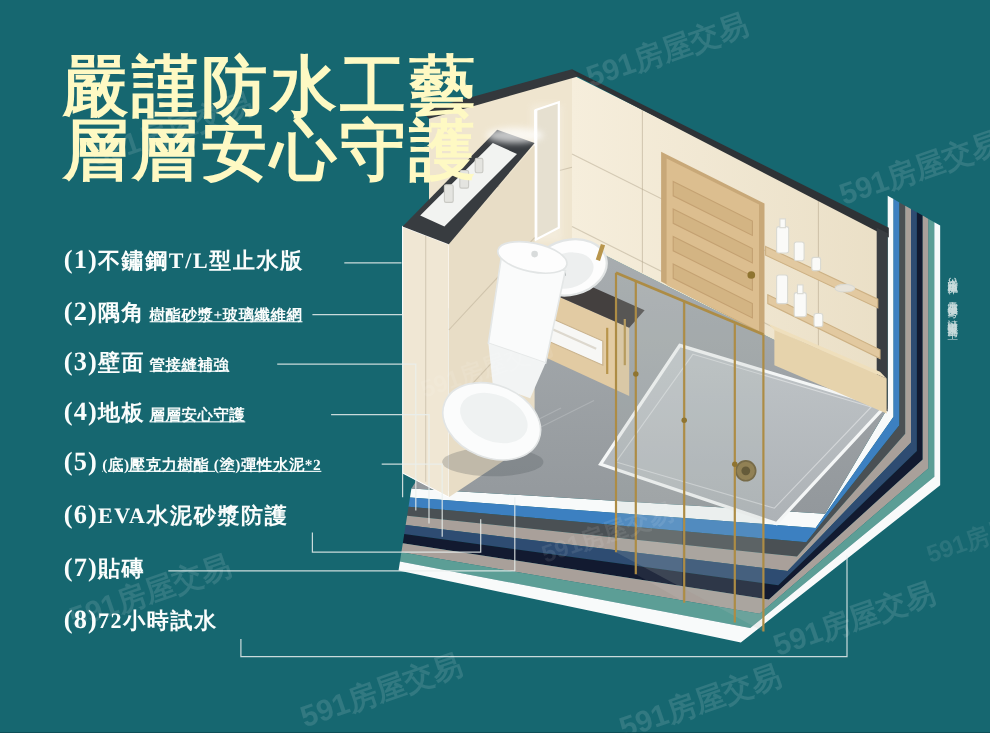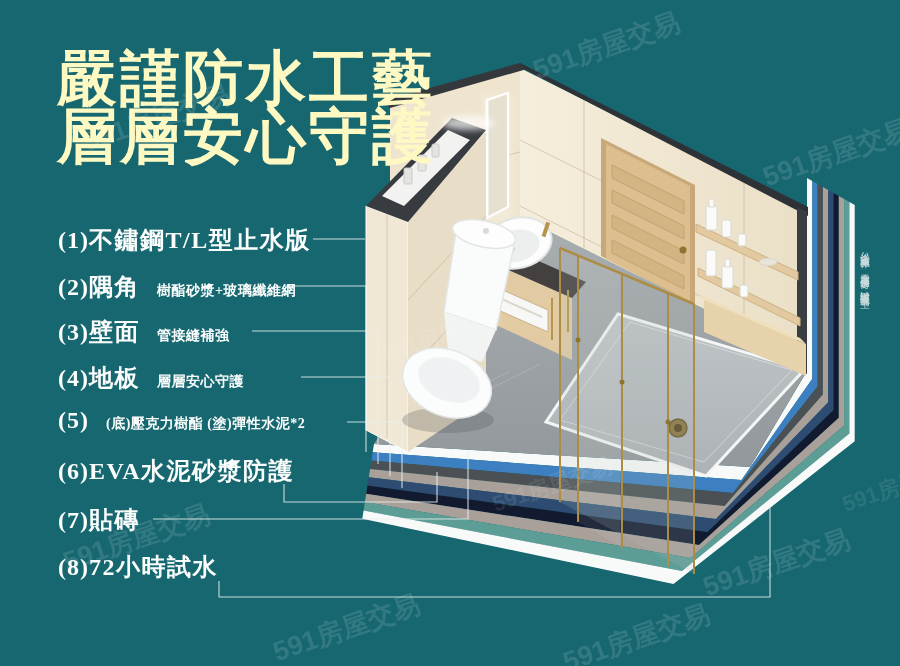--- a/index.html
+++ b/index.html
@@ -4,22 +4,22 @@
 <style>
   html,body{margin:0;padding:0;background:#0c3f46;}
   .stage{position:relative;width:900px;height:666px;background:#166770;overflow:hidden;
          font-family:"Liberation Serif","DejaVu Serif",serif;}
   .scene-svg{position:absolute;left:0;top:0;width:900px;height:666px;z-index:1;}
   .title{position:absolute;left:57px;top:50px;z-index:3;color:#fef9c3;font-weight:bold;
          font-size:60px;line-height:58px;letter-spacing:3px;white-space:nowrap;}
   .row{position:absolute;left:58px;z-index:3;color:#FAFDFC;display:flex;align-items:baseline;
        white-space:nowrap;}
   .row .num{font-size:24px;font-weight:bold;letter-spacing:1px;}
-  .row .label{font-size:24px;font-weight:bold;letter-spacing:1.5px;}
-  .row .note{font-size:14px;font-weight:bold;margin-left:17px;letter-spacing:0.5px;}
+  .row .label{font-size:20px;font-weight:bold;letter-spacing:1.5px;}
+  .row .note{font-size:14px;font-weight:bold;margin-left:4px;letter-spacing:0.5px;text-decoration:underline;}
   .side-note{position:absolute;left:858px;top:246px;z-index:3;writing-mode:vertical-rl;
              font-size:9.5px;letter-spacing:1px;color:#D9E6E6;opacity:.92;
              font-family:"Liberation Sans","DejaVu Sans",sans-serif;}
   .wm{position:absolute;z-index:2;color:rgba(255,255,255,0.12);font-size:27px;font-weight:bold;
       font-family:"Liberation Sans","DejaVu Sans",sans-serif;transform:rotate(-19deg);
       white-space:nowrap;pointer-events:none;}
   .wm.small{font-size:22px;color:rgba(255,255,255,0.09);}
 </style>
 </head>
 <body>

